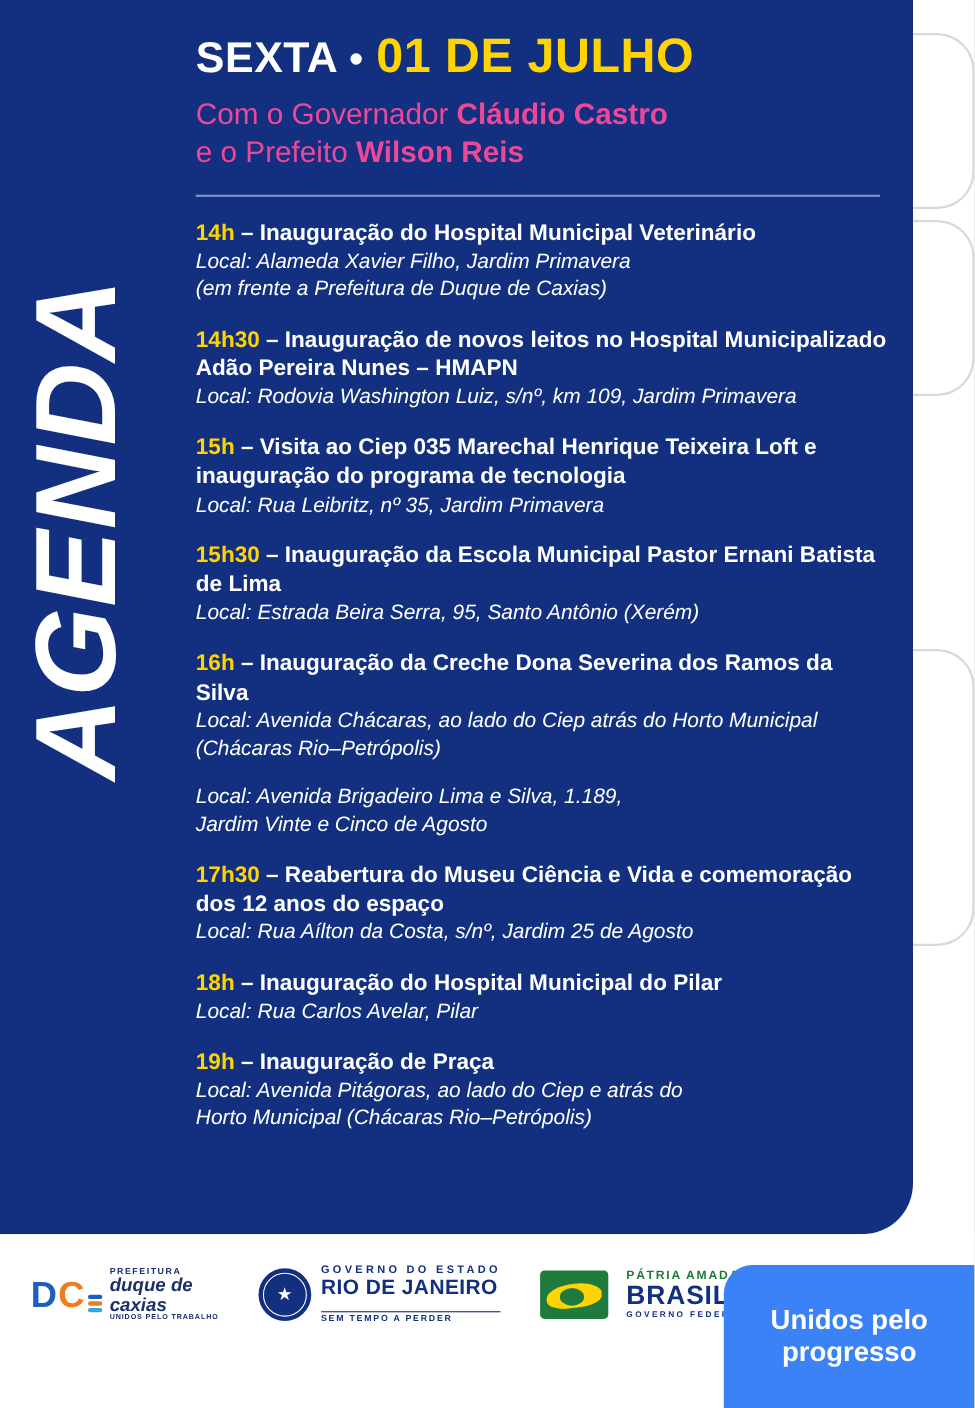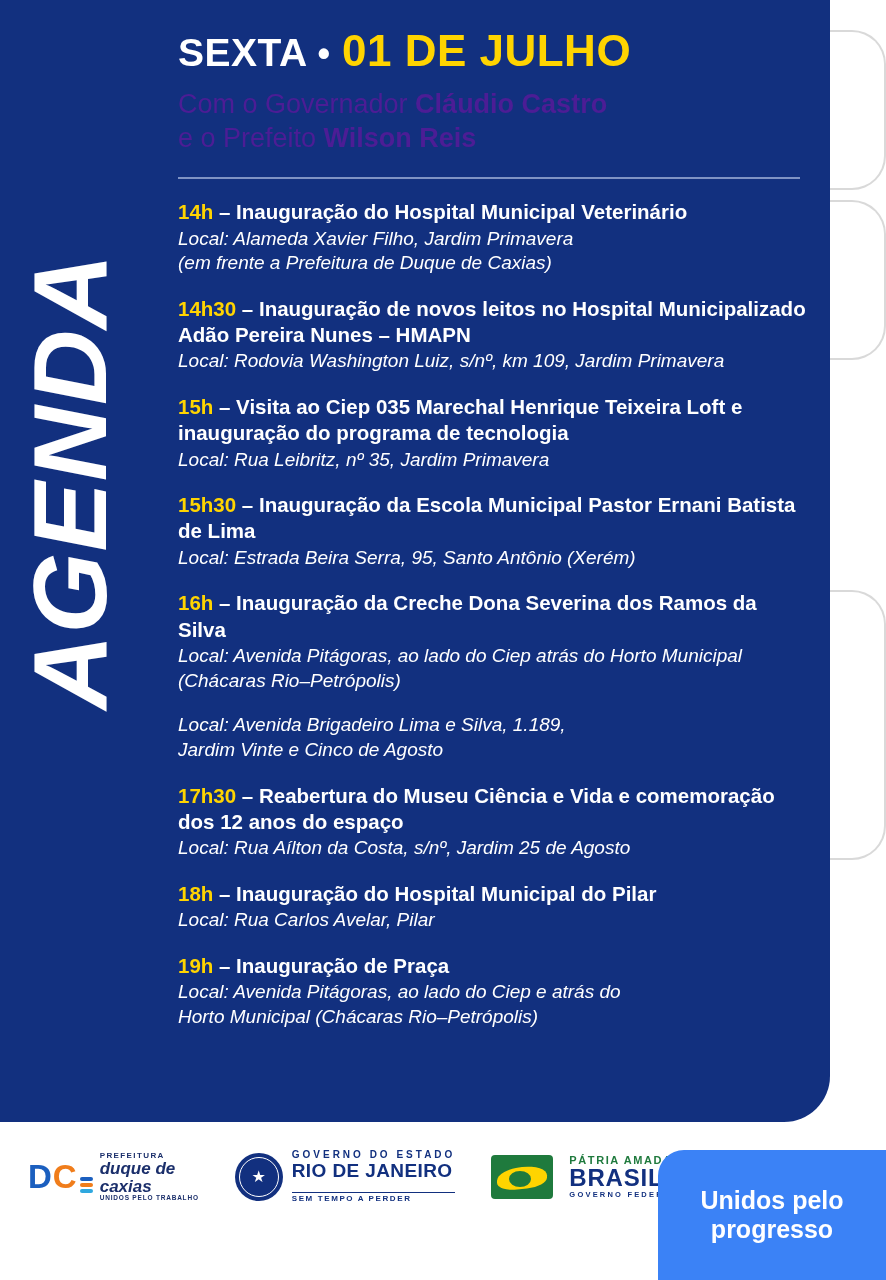--- a/index.html
+++ b/index.html
@@ -63,21 +63,21 @@
     color: #ffffff;
     font-size: 39px;
     font-weight: 700;
     letter-spacing: 0.5px;
     line-height: 1.12;
   }
   .headline .date { color: #ffd400; font-size: 44px; }
   .headline .dot { color: #ffffff; font-size: 36px; }
 
   .subline {
-    color: #4c1d95;
+    color: #ec4899;
     font-size: 27px;
     line-height: 1.26;
     margin-top: 12px;
     font-weight: 400;
   }
   .subline b { font-weight: 700; }
 
   .rule {
     height: 2px;
     background: #7f93c4;
@@ -240,21 +240,21 @@
       <div class="line2">Local: Rua Leibritz, nº 35, Jardim Primavera</div>
     </div>
 
     <div class="item">
       <div class="line1"><span class="hour">15h30</span><span> – Inauguração da Escola Municipal Pastor Ernani Batista de Lima</span></div>
       <div class="line2">Local: Estrada Beira Serra, 95, Santo Antônio (Xerém)</div>
     </div>
 
     <div class="item">
       <div class="line1"><span class="hour">16h</span><span> – Inauguração  da  Creche Dona  Severina dos Ramos da Silva</span></div>
-      <div class="line2">Local: Avenida Pitágoras, ao lado do Ciep atrás do Horto Municipal</div>
+      <div class="line2">Local: Avenida Chácaras, ao lado do Ciep atrás do Horto Municipal</div>
       <div class="line3">(Chácaras Rio–Petrópolis)</div>
     </div>
 
     <div class="item">
       <div class="line2">Local: Avenida Brigadeiro Lima e Silva, 1.189,</div>
       <div class="line3">Jardim Vinte e Cinco de Agosto</div>
     </div>
 
     <div class="item">
       <div class="line1"><span class="hour">17h30</span><span> – Reabertura do Museu Ciência e Vida e comemoração dos 12 anos do espaço</span></div>

